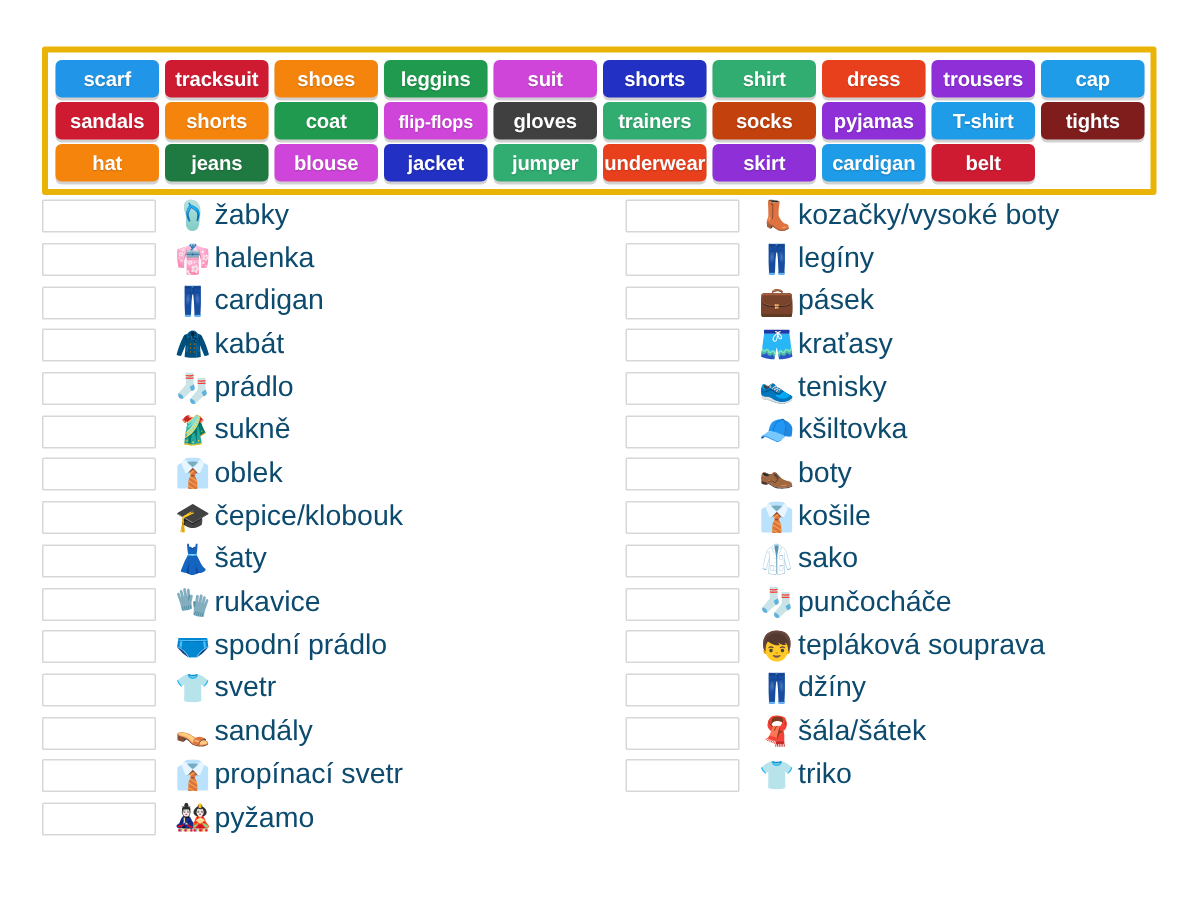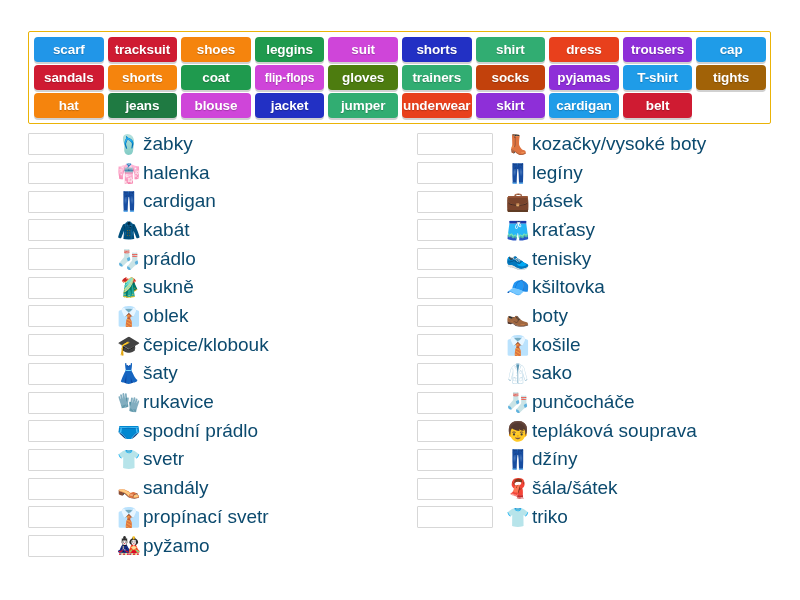--- a/index.html
+++ b/index.html
@@ -15,21 +15,21 @@
     color: #222222;
     overflow: hidden;
   }
 
   
   .wordbank {
     position: absolute;
     left: 28px;
     top: 31px;
     width: 743px;
-    border: 1px solid #eab308;
+    border: 4px solid #eab308;
     border-radius: 2px;
     background: #ffffff;
     padding: 5px 4px 5px 5px;
     box-sizing: border-box;
   }
   .wb-row {
     display: flex;
     gap: 4px;
     margin-bottom: 3px;
   }
@@ -123,26 +123,26 @@
       <div class="tile" style="background: rgb(49, 173, 114);">shirt</div>
       <div class="tile" style="background: rgb(232, 64, 28);">dress</div>
       <div class="tile" style="background: rgb(142, 47, 216);">trousers</div>
       <div class="tile" style="background: rgb(31, 156, 232);">cap</div>
     </div>
     <div class="wb-row">
       <div class="tile" style="background: rgb(207, 27, 50);">sandals</div>
       <div class="tile" style="background: rgb(245, 132, 13);">shorts</div>
       <div class="tile" style="background: rgb(31, 154, 78);">coat</div>
       <div class="tile tight" style="background: rgb(207, 69, 217);">flip-flops</div>
-      <div class="tile" style="background: #4d7c0f;">gloves</div>
+      <div class="tile" style="background: #404040;">gloves</div>
       <div class="tile" style="background: rgb(49, 173, 114);">trainers</div>
       <div class="tile" style="background: #c2410c;">socks</div>
       <div class="tile" style="background: rgb(142, 47, 216);">pyjamas</div>
       <div class="tile" style="background: rgb(31, 156, 232);">T-shirt</div>
-      <div class="tile" style="background: #a16207;">tights</div>
+      <div class="tile" style="background: #7f1d1d;">tights</div>
     </div>
     <div class="wb-row">
       <div class="tile" style="background: rgb(245, 132, 13);">hat</div>
       <div class="tile" style="background: rgb(31, 122, 66);">jeans</div>
       <div class="tile" style="background: rgb(207, 69, 217);">blouse</div>
       <div class="tile" style="background: rgb(34, 48, 196);">jacket</div>
       <div class="tile" style="background: rgb(49, 173, 114);">jumper</div>
       <div class="tile" style="background: rgb(232, 64, 28);">underwear</div>
       <div class="tile" style="background: rgb(142, 47, 216);">skirt</div>
       <div class="tile" style="background: rgb(31, 156, 232); text-align: center;">cardigan</div>

